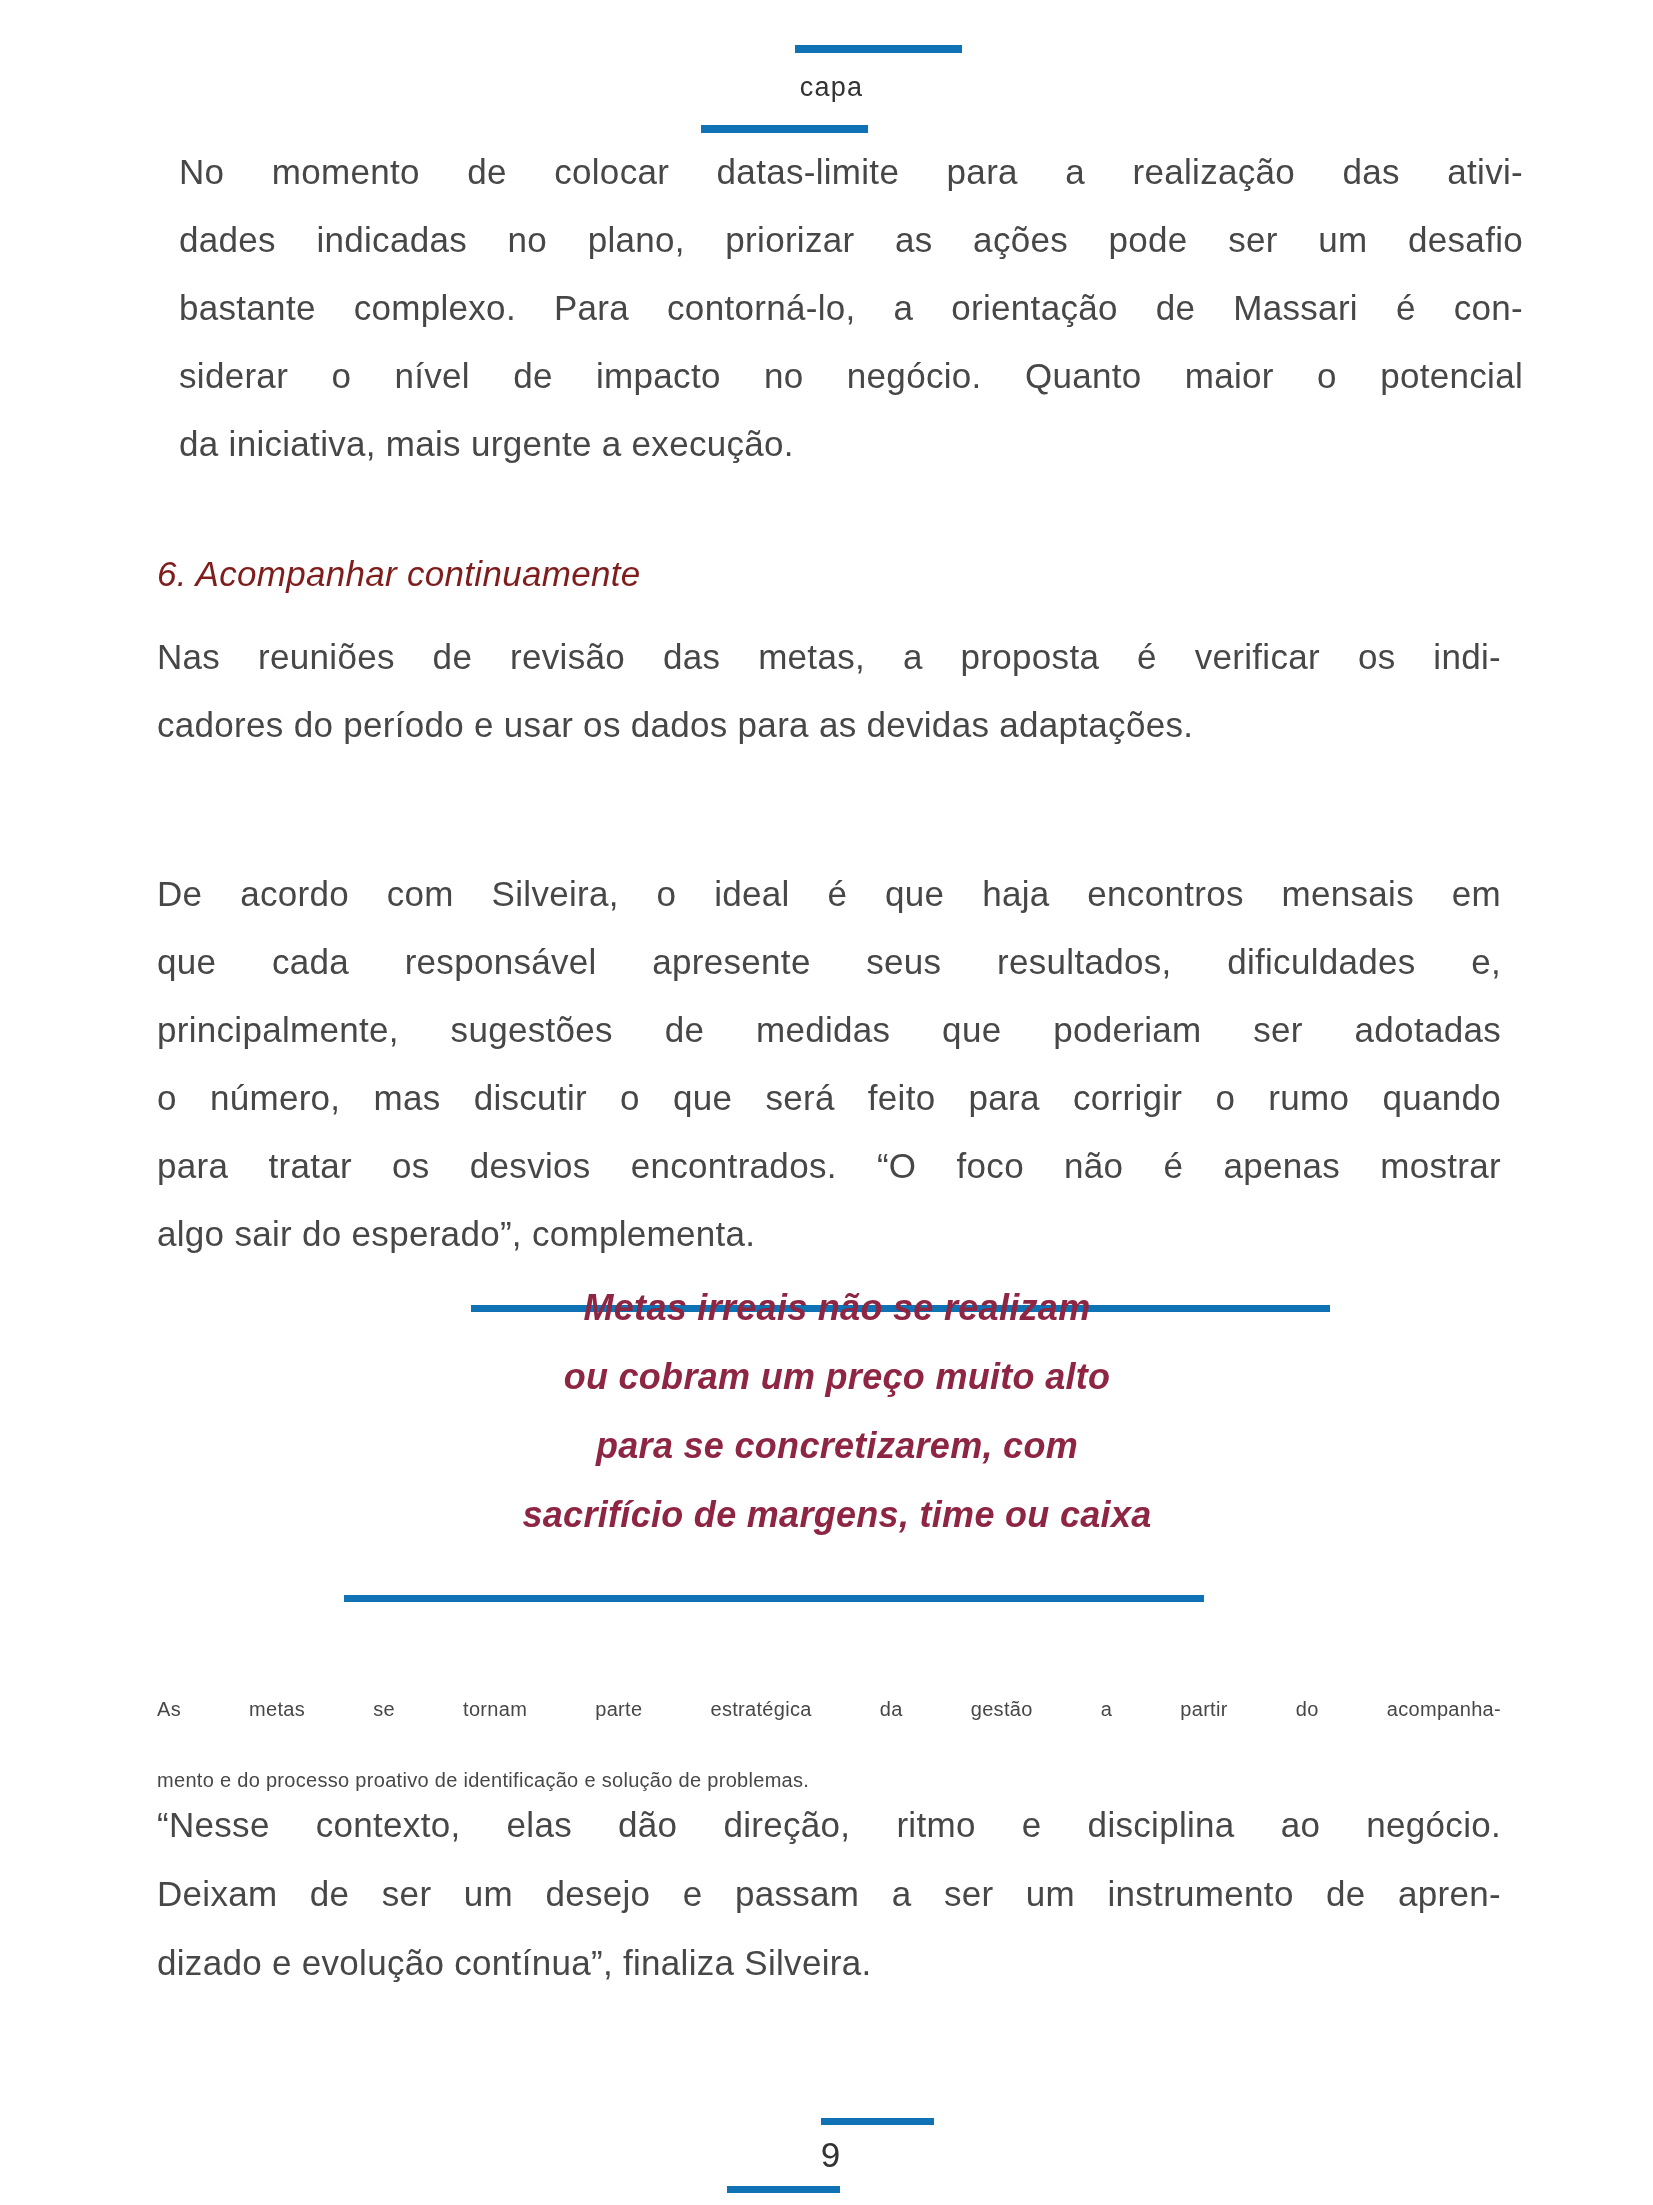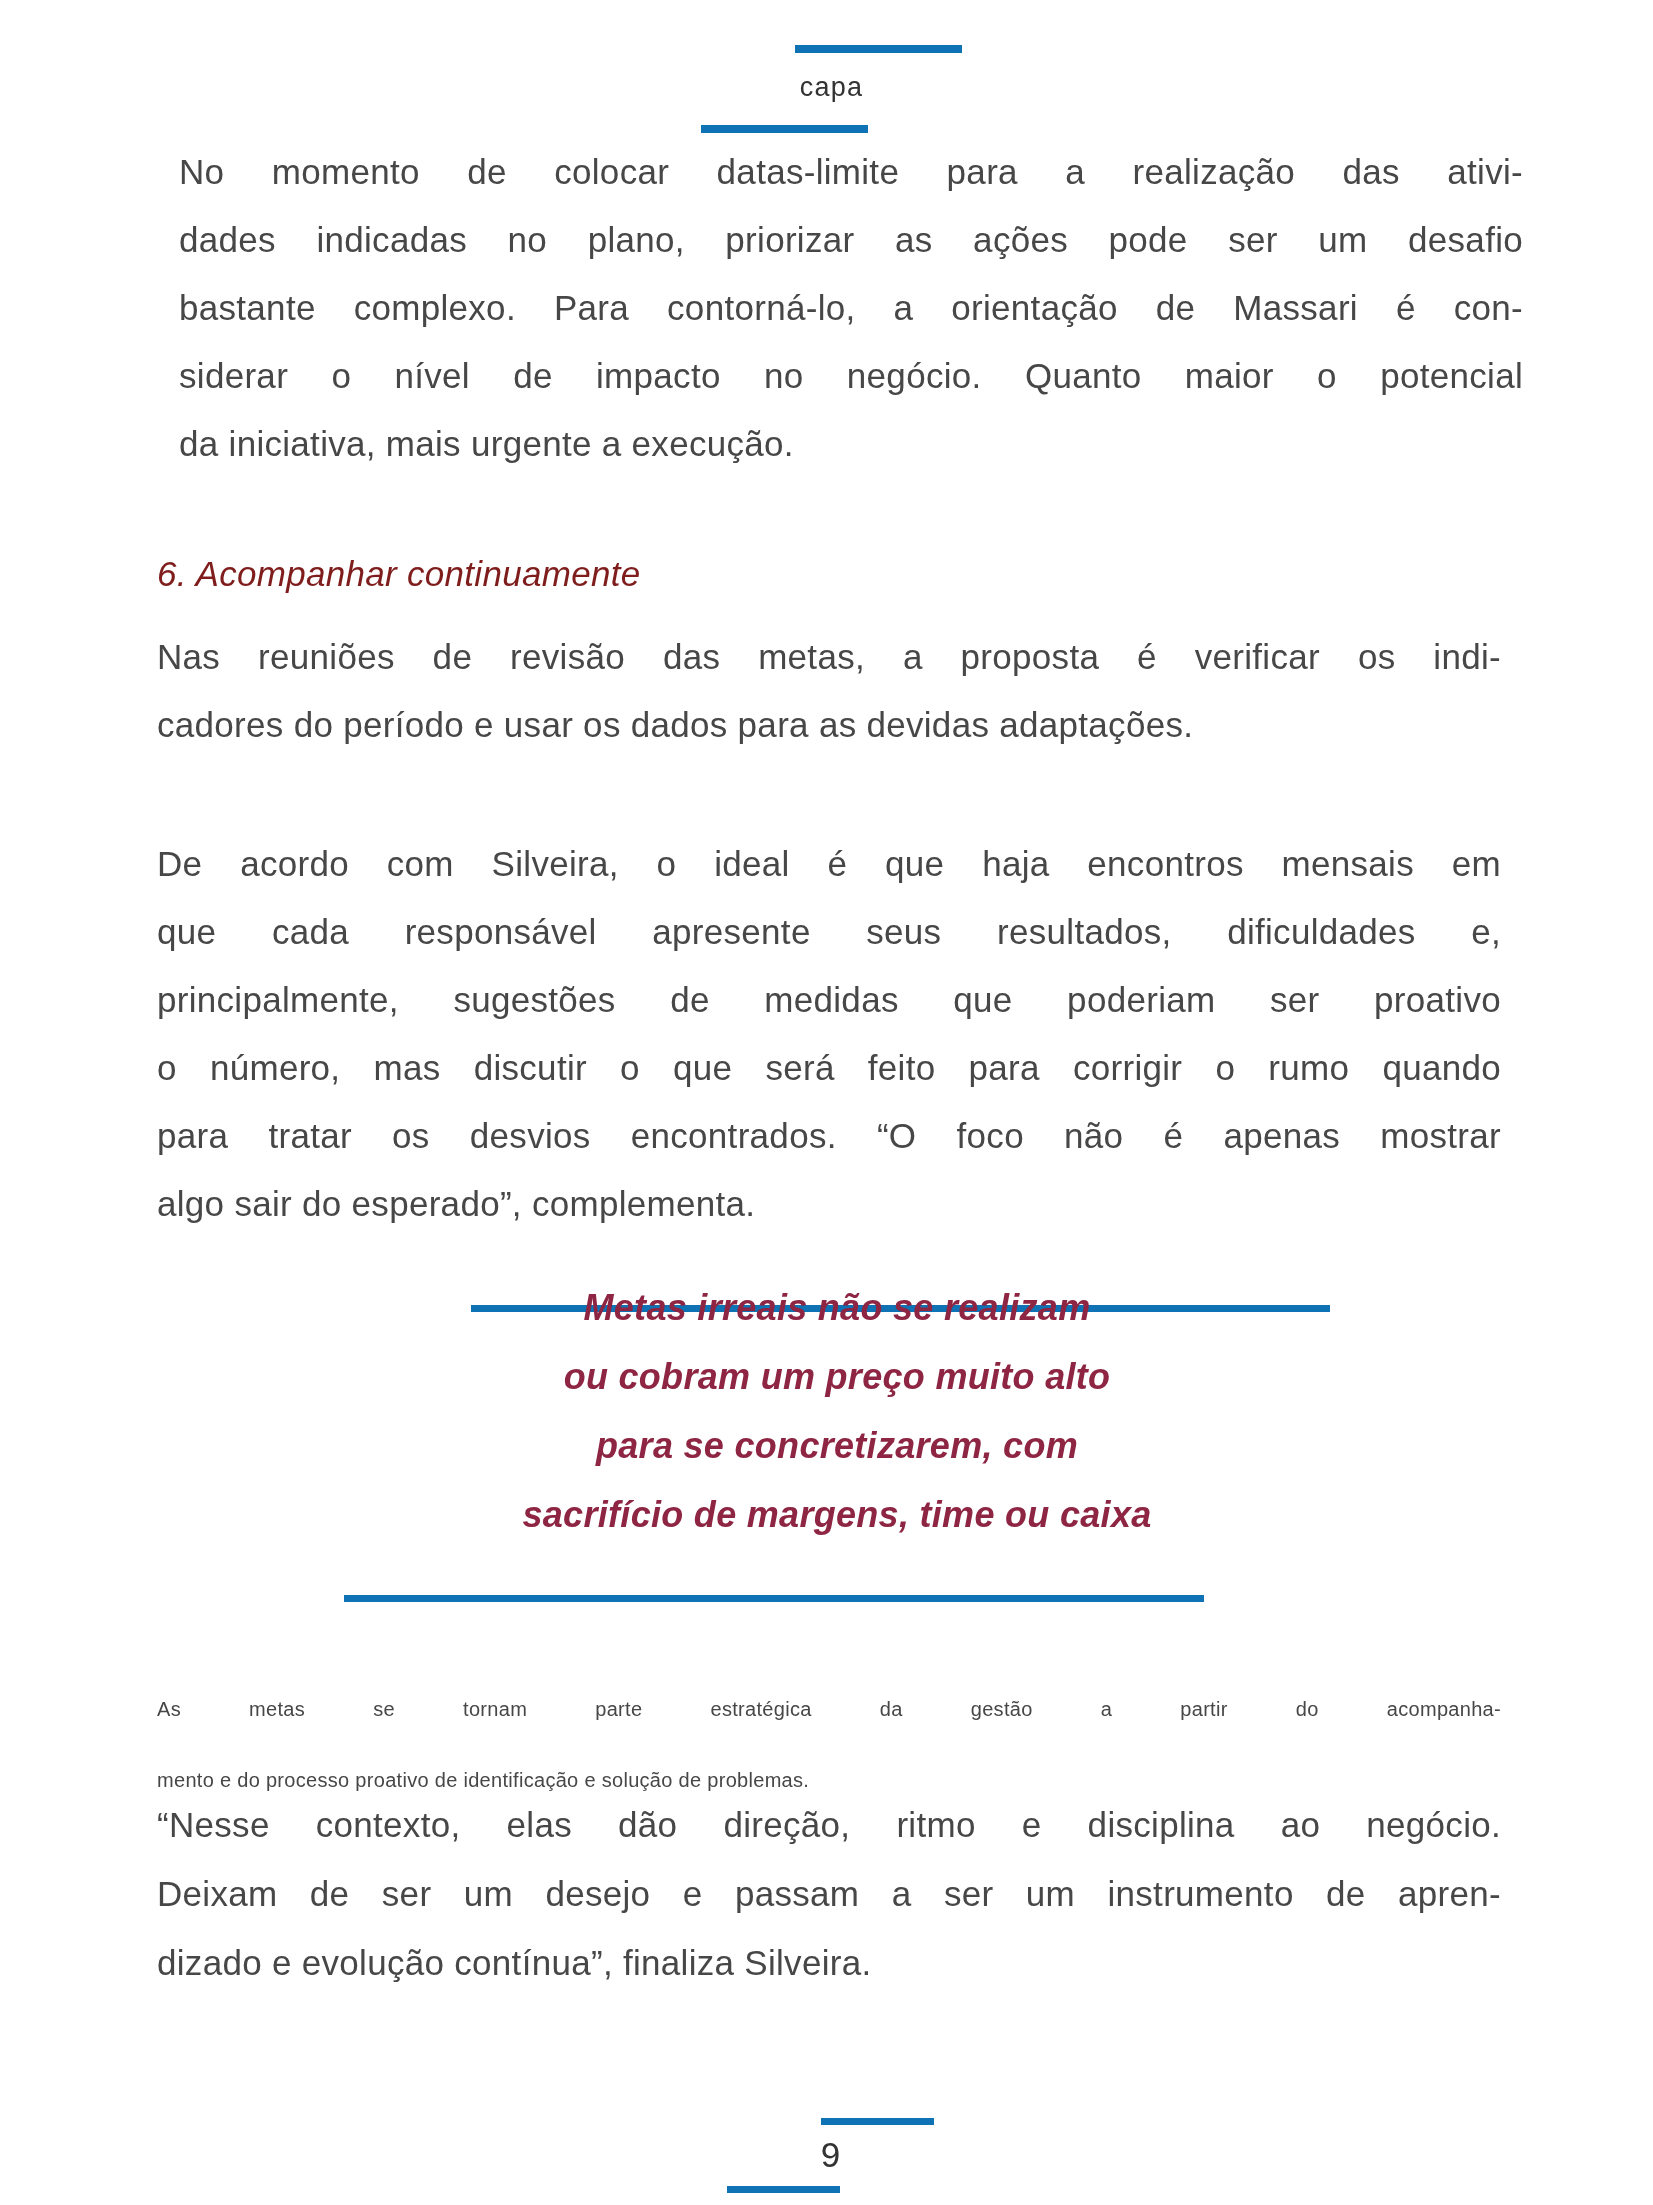--- a/index.html
+++ b/index.html
@@ -24,21 +24,21 @@
     color:#474747;font-size:35px;line-height:68px;letter-spacing:0.3px;
   }
   .para .bl{white-space:nowrap;}
   .para .bl.j{white-space:normal;text-align:justify;text-align-last:justify;}
   .p1{top:138px;margin-left:22px;}
   .heading{
     position:absolute;left:157px;top:540px;width:1344px;
     color:#7f1d1d;font-size:35px;line-height:68px;font-style:italic;letter-spacing:0.3px;
   }
   .p2{top:623px;}
-  .p3{top:830px;}
+  .p3{top:860px;}
   .p4{top:1674px;font-size:20px;line-height:71px;}
   .p5{top:1790px;line-height:69px;}
   
   .quote-rule-top{left:471px;top:1305px;width:859px;height:7.4px;}
   .quote-rule-bot{left:344px;top:1595px;width:860px;height:7.4px;}
   .quote{
     position:absolute;left:372px;top:1273px;width:930px;
     color:#8d2543;font-size:36px;line-height:69px;
     font-style:italic;text-align:center;letter-spacing:0.3px;font-weight:bold;
   }
@@ -68,21 +68,21 @@
 <div class="heading">6. Acompanhar continuamente</div>
 
 <div class="para p2">
   <div class="bl j">Nas reuniões de revisão das metas, a proposta é verificar os indi-</div>
   <div class="bl">cadores do período e usar os dados para as devidas adaptações.</div>
 </div>
 
 <div class="para p3">
   <div class="bl j">De acordo com Silveira, o ideal é que haja encontros mensais em</div>
   <div class="bl j">que cada responsável apresente seus resultados, dificuldades e,</div>
-  <div class="bl j">principalmente, sugestões de medidas que poderiam ser proativo</div>
+  <div class="bl j">principalmente, sugestões de medidas que poderiam ser adotadas</div>
   <div class="bl j">o número, mas discutir o que será feito para corrigir o rumo quando</div>
   <div class="bl j">para tratar os desvios encontrados. “O foco não é apenas mostrar</div>
   <div class="bl">algo sair do esperado”, complementa.</div>
 </div>
 
 <div class="rule quote-rule-top"></div>
 <div class="quote">
   <div>Metas irreais não se realizam</div>
   <div>ou cobram um preço muito alto</div>
   <div>para se concretizarem, com</div>

